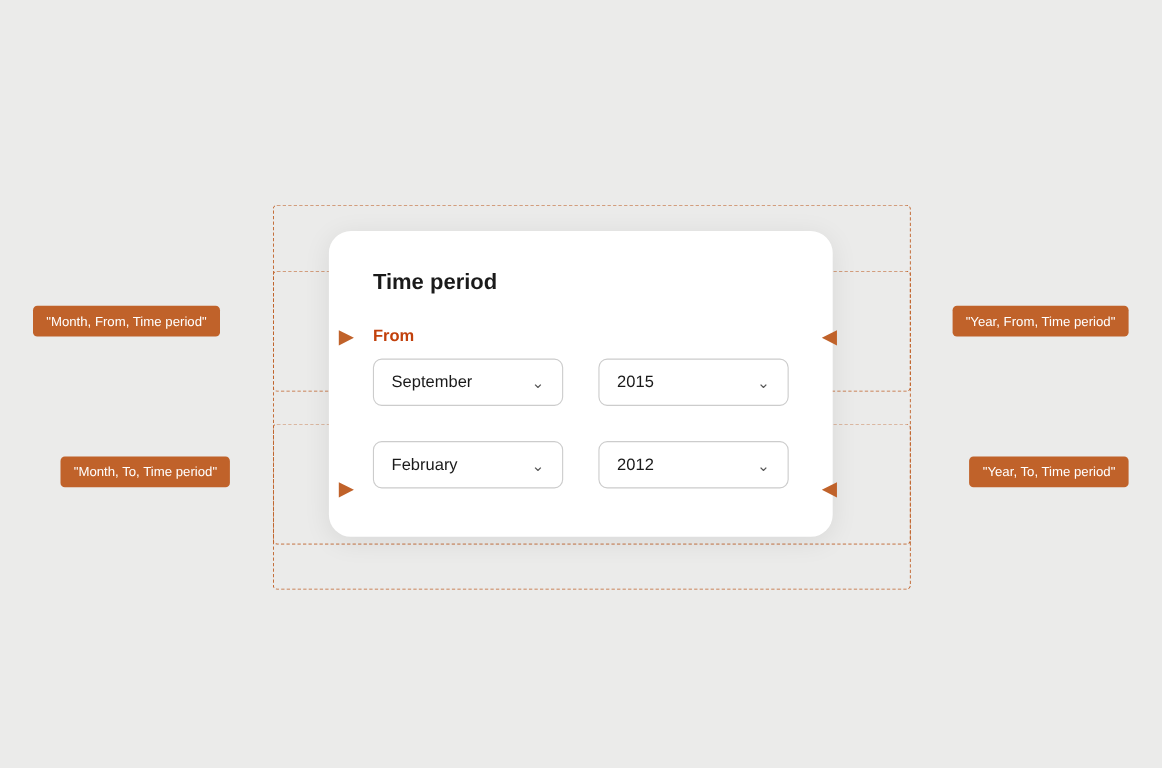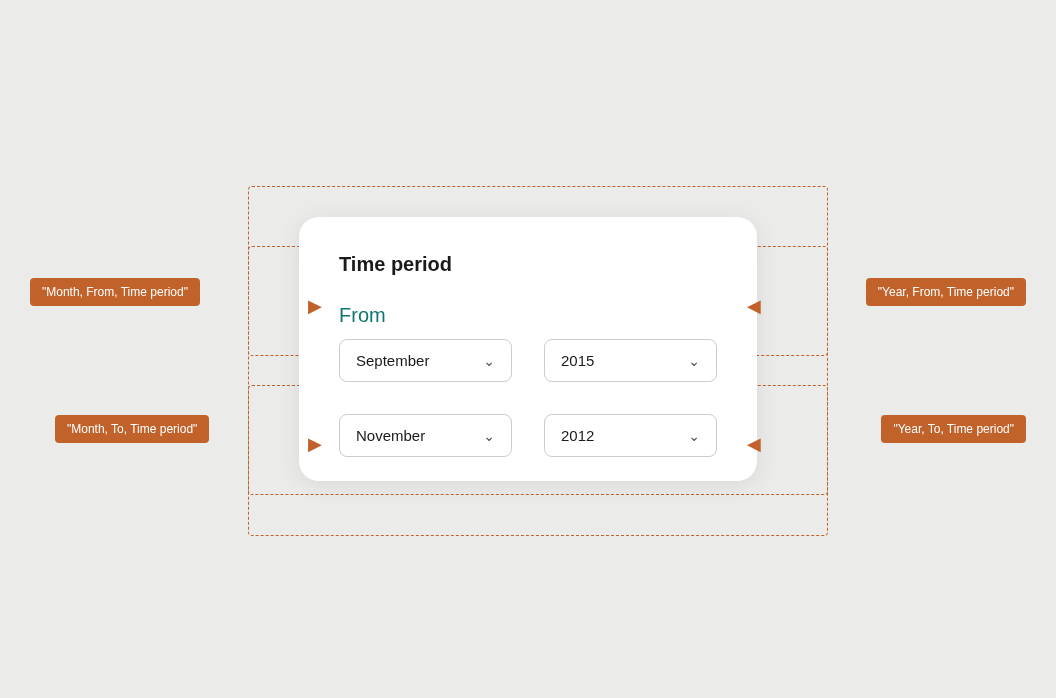--- a/index.html
+++ b/index.html
@@ -26,36 +26,36 @@
 
     
     .card {
       position: absolute;
       left: 50%;
       top: 50%;
       transform: translate(-50%, -50%);
       width: 458px;
       background: #ffffff;
       border-radius: 20px;
-      padding: 36px 40px 24px 40px;
+      padding: 36px 40px 44px 40px;
       box-shadow: 0 4px 24px rgba(0,0,0,0.08);
       z-index: 2;
     }
 
     .card-title {
       font-size: 20px;
       font-weight: 700;
       color: #1a1a1a;
       margin-bottom: 28px;
     }
 
     .section-label {
-      font-size: 20px;
-      font-weight: 400;
-      color: #0f766e;
+      font-size: 15px;
+      font-weight: 700;
+      color: #c2410c;
       margin-bottom: 12px;
     }
 
     .dropdowns-row {
       display: flex;
       gap: 32px;
       margin-bottom: 32px;
     }
 
     .dropdown {
@@ -210,21 +210,21 @@
         <span class="chevron-icon">⌄</span>
       </div>
       <div class="dropdown">
         <span class="dropdown-text">2015</span>
         <span class="chevron-icon">⌄</span>
       </div>
     </div>
 
     <div class="dropdowns-row" style="margin-bottom:0;">
       <div class="dropdown">
-        <span class="dropdown-text">November</span>
+        <span class="dropdown-text">February</span>
         <span class="chevron-icon">⌄</span>
       </div>
       <div class="dropdown">
         <span class="dropdown-text">2012</span>
         <span class="chevron-icon">⌄</span>
       </div>
     </div>
 
   </div>
 

